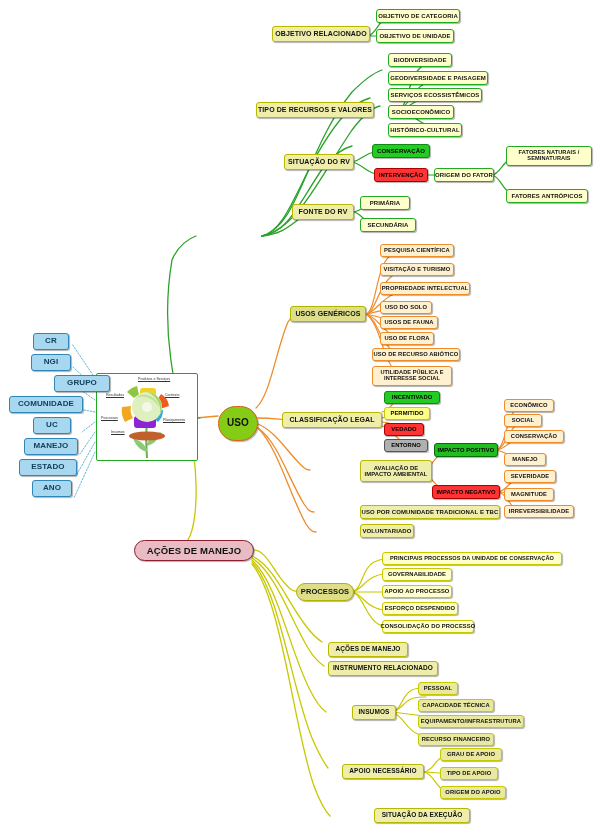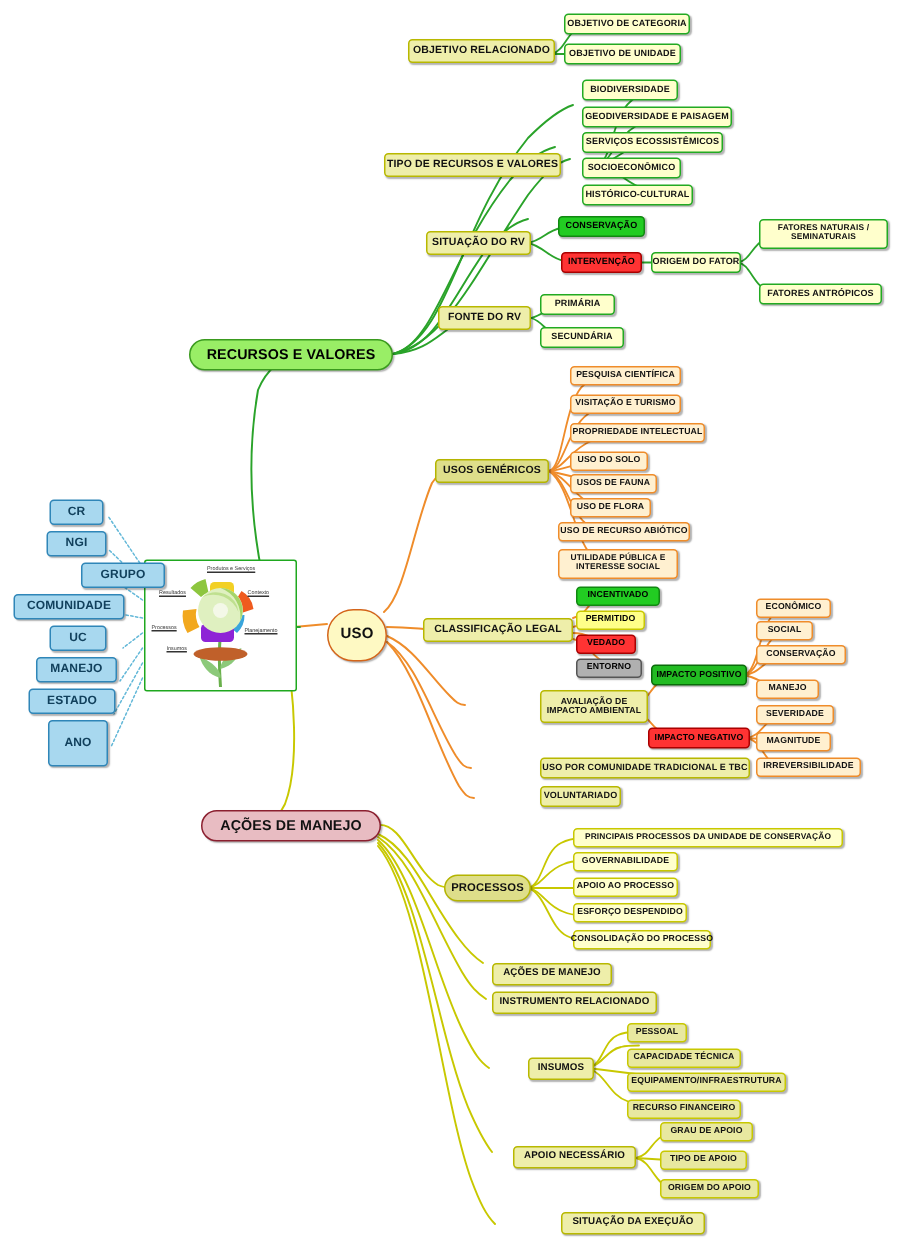--- a/index.html
+++ b/index.html
@@ -196,25 +196,24 @@
     <span class="imglabel" style="left:9px;top:19px;">Resultados</span>
   </div>
 
   <div class="node rect p-blue" style="left:33px;top:333px;width:36px;height:17px;font-size:8px;">CR</div>
   <div class="node rect p-blue" style="left:31px;top:354px;width:40px;height:17px;font-size:8px;">NGI</div>
   <div class="node rect p-blue" style="left:22px;top:375px;width:56px;height:17px;font-size:8px;margin-left:32px;">GRUPO</div>
   <div class="node rect p-blue" style="left:9px;top:396px;width:74px;height:17px;font-size:8px;">COMUNIDADE</div>
   <div class="node rect p-blue" style="left:33px;top:417px;width:38px;height:17px;font-size:8px;">UC</div>
   <div class="node rect p-blue" style="left:24px;top:438px;width:54px;height:17px;font-size:8px;">MANEJO</div>
   <div class="node rect p-blue" style="left:19px;top:459px;width:58px;height:17px;font-size:8px;">ESTADO</div>
-  <div class="node rect p-blue" style="left:32px;top:480px;width:40px;height:31px;font-size:8px;">ANO</div>
-
-  <div class="node oval p-lgreen" style="left:126px;top:226px;width:136px;height:21px;font-size:9.5px;">RECURSOS E VALORES</div>
-
-  <div class="node oval" style="left:218px;top:406px;width:40px;height:35px;font-size:10px;background:#fef9c3;border-color:#d4651a;color:#111;">USO</div>
+  <div class="node rect p-blue" style="left:32px;top:480px;width:40px;height:17px;font-size:8px;">ANO</div>
+
+
+  <div class="node oval" style="left:218px;top:406px;width:40px;height:35px;font-size:10px;background:#84cc16;border-color:#d4651a;color:#111;">USO</div>
 
   <div class="node oval p-maroon" style="left:134px;top:540px;width:120px;height:21px;font-size:9.5px;">AÇÕES DE MANEJO</div>
 
   <div class="node rect p-khaki" style="left:272px;top:26px;width:98px;height:16px;font-size:7px;">OBJETIVO RELACIONADO</div>
   <div class="node rect p-cream" style="left:376px;top:9px;width:84px;height:14px;font-size:6px;">OBJETIVO DE CATEGORIA</div>
   <div class="node rect p-cream" style="left:376px;top:29px;width:78px;height:14px;font-size:6px;">OBJETIVO DE UNIDADE</div>
 
   <div class="node rect p-khaki" style="left:256px;top:102px;width:118px;height:16px;font-size:7px;">TIPO DE RECURSOS E VALORES</div>
   <div class="node rect p-cream" style="left:388px;top:53px;width:64px;height:14px;font-size:6px;">BIODIVERSIDADE</div>
   <div class="node rect p-cream" style="left:388px;top:71px;width:100px;height:14px;font-size:6px;">GEODIVERSIDADE E PAISAGEM</div>

